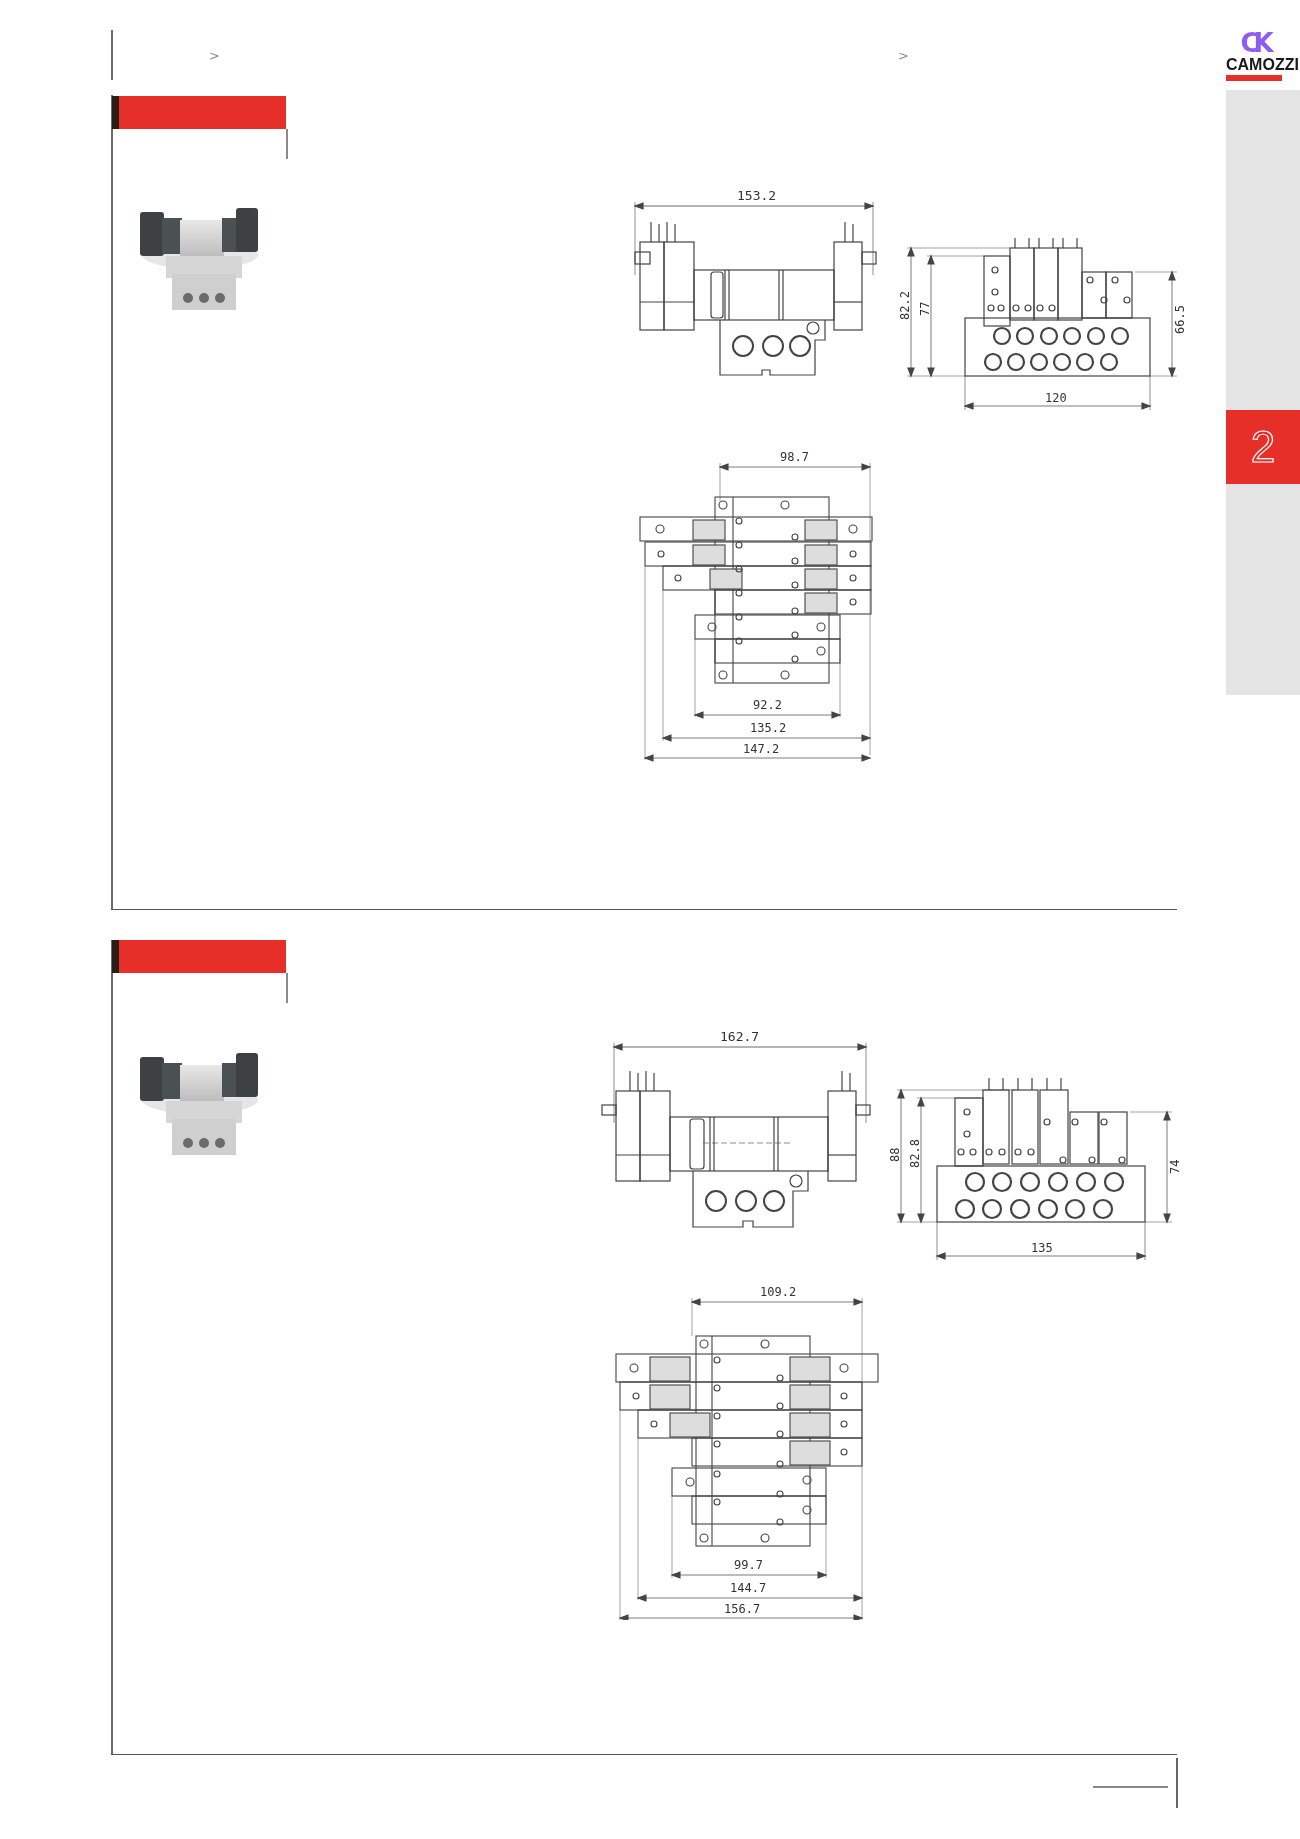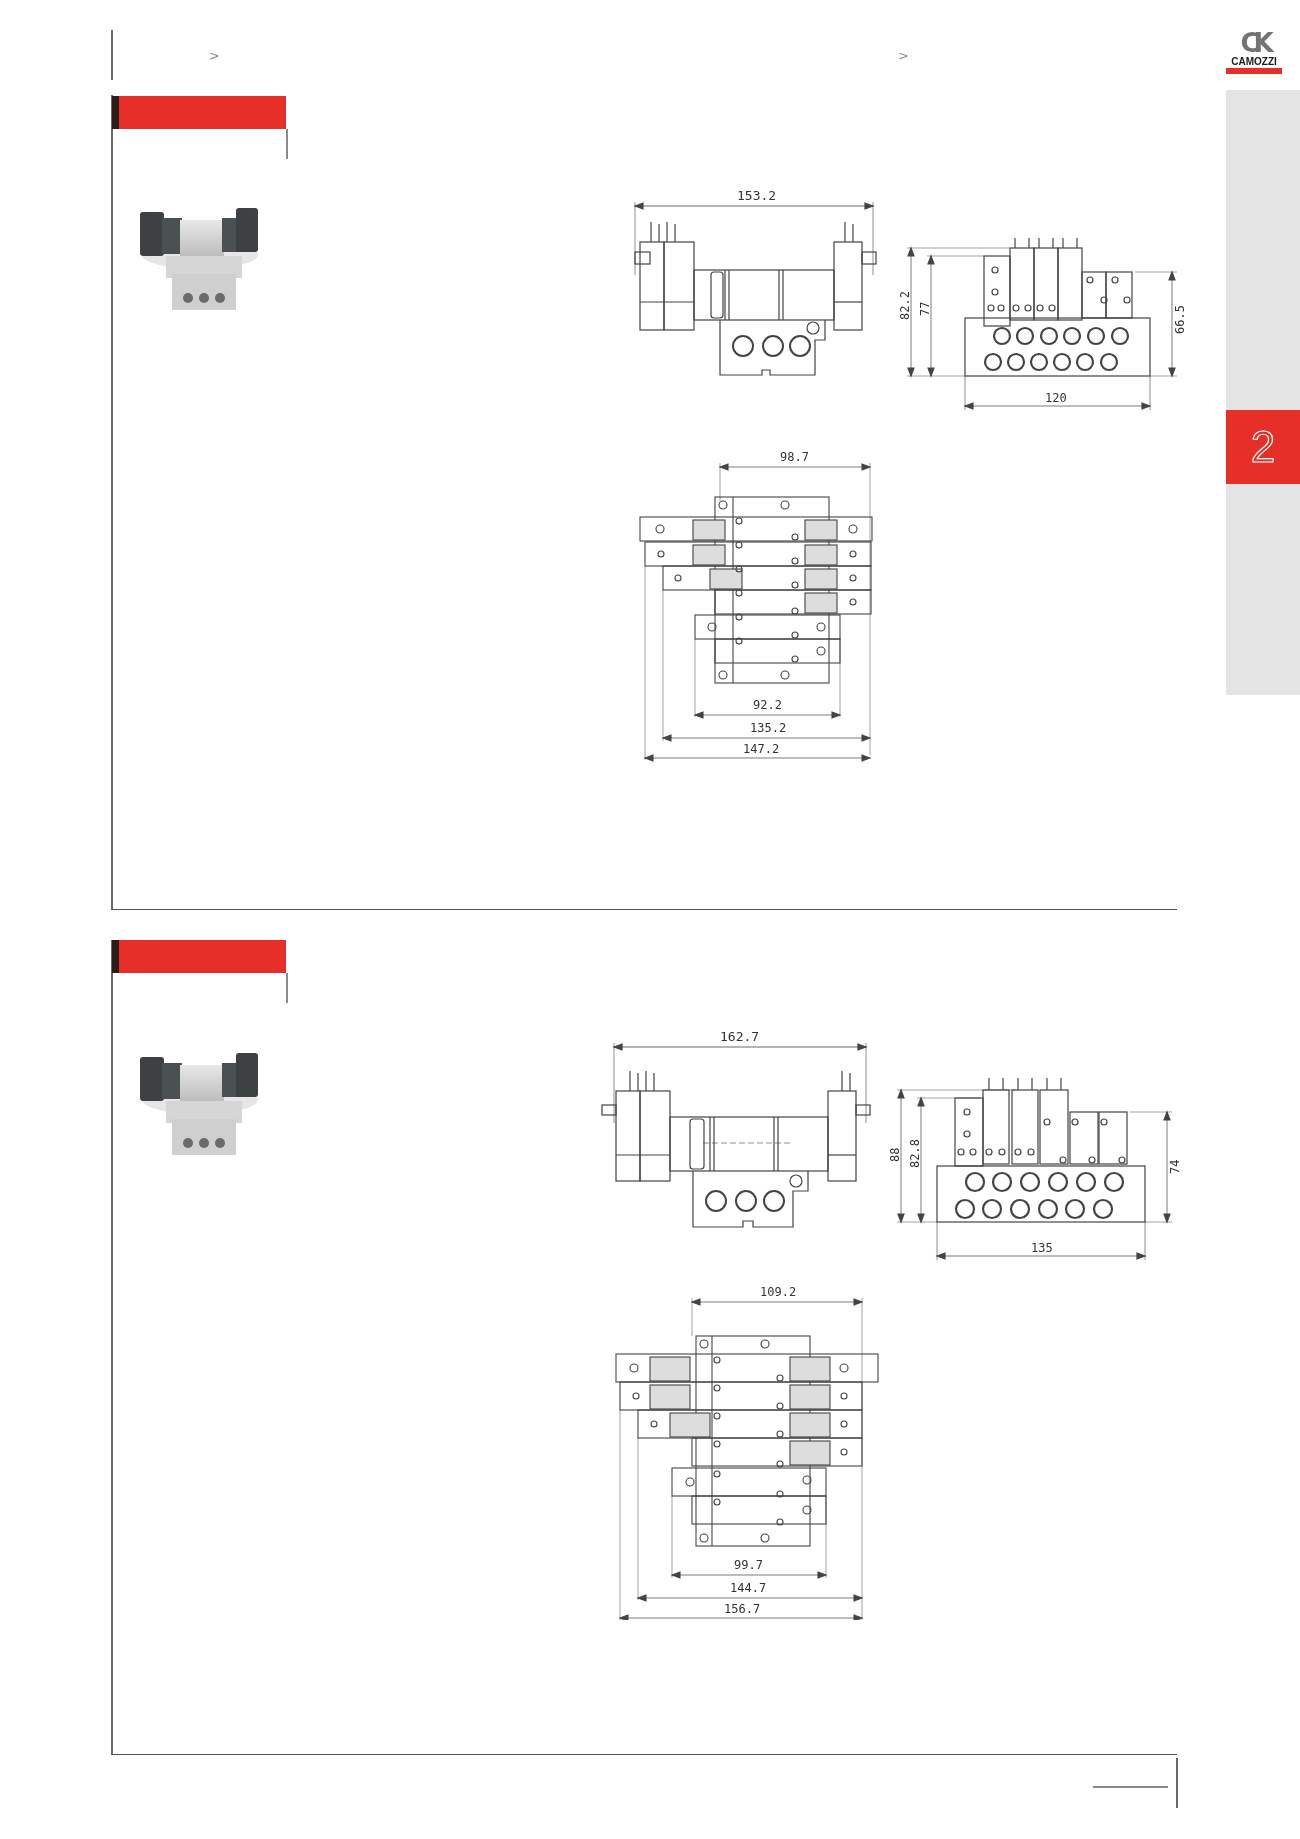--- a/index.html
+++ b/index.html
@@ -2,22 +2,22 @@
 <html><head>
 <meta charset="utf-8">
 <style>
   html, body { margin:0; padding:0; background:#ffffff; }
   body { width:1300px; height:1839px; position:relative; overflow:hidden; font-family:"DejaVu Sans", sans-serif; color:#3a3a3a; }
   .abs { position:absolute; }
   .vline { position:absolute; background:#6b6b6b; width:2px; }
   .hline { position:absolute; background:#444; height:1px; }
   .crumb { position:absolute; font-size:13px; color:#888; }
   .logo { position:absolute; left:1226px; top:30px; width:56px; text-align:center; }
-  .logo .mark { font-family:"DejaVu Sans", sans-serif; font-weight:bold; font-size:26px; color:#737373; line-height:26px; letter-spacing:-6px; }
-  .logo .word { font-family:"Liberation Sans", sans-serif; font-weight:bold; font-size:10px; color:#1a1a1a; letter-spacing:0px; }
+  .logo .mark { font-family:"DejaVu Sans", sans-serif; font-weight:bold; font-size:26px; color:#8b5cf6; line-height:26px; letter-spacing:-6px; }
+  .logo .word { font-family:"Liberation Sans", sans-serif; font-weight:bold; font-size:16px; color:#1a1a1a; letter-spacing:0px; }
   .logo .bar { height:6px; background:#e52f28; margin-top:1px; }
   .sidetab { position:absolute; left:1226px; top:90px; width:74px; height:605px; background:#e4e4e4; }
   .sidetab .num { position:absolute; left:0; top:320px; width:74px; height:74px; background:#e52f28; display:flex; align-items:center; justify-content:center; }
   .sidetab .num span { font-family:"Liberation Sans", sans-serif; font-size:44px; color:#e52f28; -webkit-text-stroke:1.2px #ffffff; }
   .section-title { position:absolute; left:112px; width:174px; height:33px; background:#e52f28; }
   .section-title .dark { position:absolute; left:0; top:0; width:7px; height:33px; background:#2a1d16; }
   .section-title .tick { position:absolute; right:-2px; top:33px; width:2px; height:30px; background:#8a8a8a; }
   .photo { position:absolute; width:140px; height:120px; }
   .drawing { position:absolute; }
   svg text { font-family:"DejaVu Sans Mono", monospace; fill:#333; }

